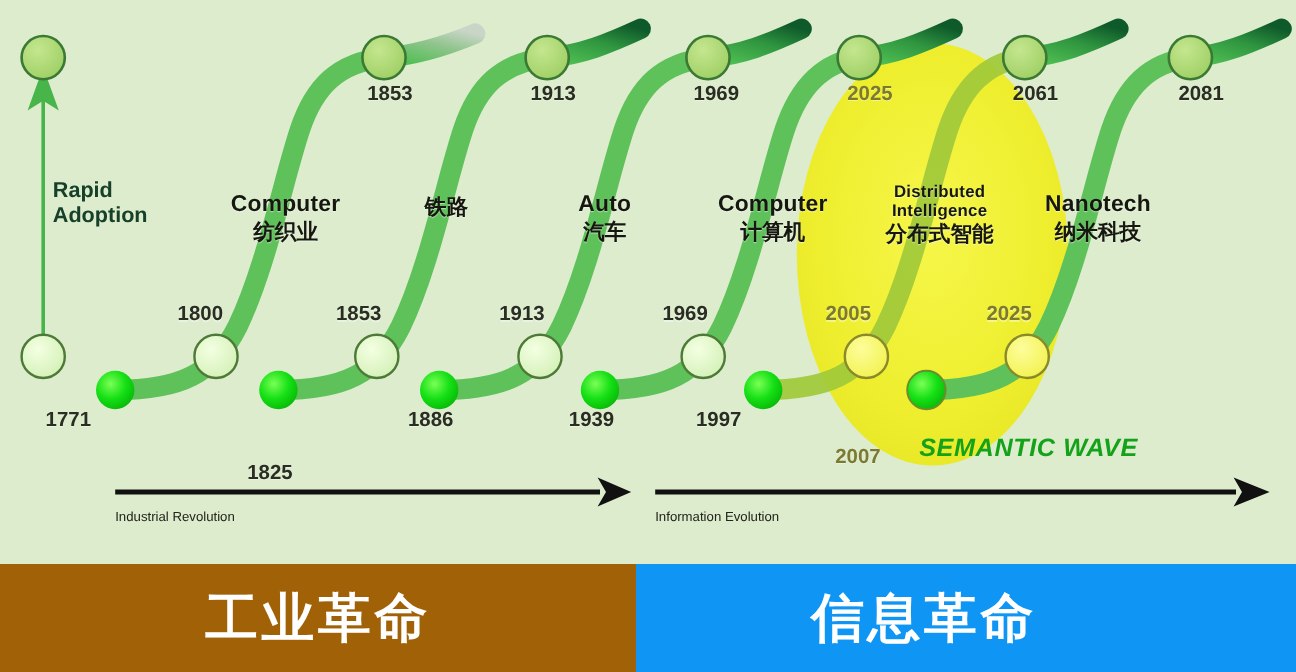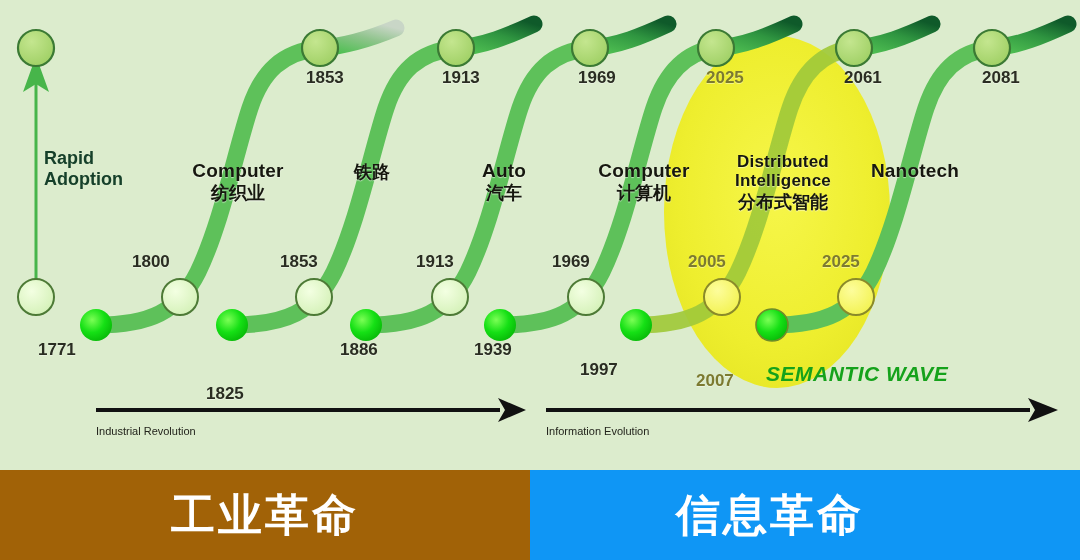--- a/index.html
+++ b/index.html
@@ -34,21 +34,21 @@
     letter-spacing:.2px;
     text-shadow:0 1px 1px rgba(255,255,255,.55);
   }
   .wave-label .cn{
     display:block;
     font-weight:bold;
     font-size:18px;
     margin-top:2px;
     text-shadow:0 1px 1px rgba(255,255,255,.55);
   }
-  .wave-label.two-line .en{font-size:17px;}
+  .wave-label.two-line .en{font-size:14px;}
 
   .rapid-label{
     position:absolute;
     font-weight:bold;
     font-size:18px;
     color:#16402a;
     line-height:1.18;
     white-space:nowrap;
   }
 
@@ -253,41 +253,42 @@
       <span class="en">Computer</span>
       <span class="cn">计算机</span>
     </div>
     <div class="wave-label two-line" style="left:700px;top:152px;width:166px;">
       <span class="en">Distributed</span>
       <span class="en">Intelligence</span>
       <span class="cn">分布式智能</span>
     </div>
     <div class="wave-label" style="left:852px;top:160px;width:126px;">
       <span class="en">Nanotech</span>
+      <span class="cn">纳米科技</span>
     </div>
 
     <div class="year" style="left:306px;top:68px;">1853</div>
     <div class="year" style="left:442px;top:68px;">1913</div>
     <div class="year" style="left:578px;top:68px;">1969</div>
     <div class="year dim" style="left:706px;top:68px;">2025</div>
     <div class="year" style="left:844px;top:68px;text-align:center;">2061</div>
     <div class="year" style="left:982px;top:68px;">2081</div>
 
-    <div class="year" style="left:132px;top:252px;text-align:right;">1800</div>
+    <div class="year" style="left:148px;top:252px;text-align:right;">1800</div>
     <div class="year" style="left:280px;top:252px;">1853</div>
     <div class="year" style="left:416px;top:252px;">1913</div>
     <div class="year" style="left:552px;top:252px;">1969</div>
     <div class="year dim" style="left:688px;top:252px;">2005</div>
     <div class="year dim" style="left:822px;top:252px;">2025</div>
 
     <div class="year" style="left:38px;top:340px;">1771</div>
     <div class="year" style="left:206px;top:340px;margin-top:44px;">1825</div>
     <div class="year" style="left:340px;top:340px;">1886</div>
     <div class="year" style="left:474px;top:340px;">1939</div>
-    <div class="year" style="left:580px;top:360px;">1997</div>
+    <div class="year" style="left:580px;top:340px;">1997</div>
     <div class="year dim" style="left:696px;top:340px;margin-top:31px;">2007</div>
 
     <div class="semantic-wave" style="left:766px;top:362px;">SEMANTIC WAVE</div>
 
     <div class="axis-caption" style="left:96px;top:425px;">Industrial Revolution</div>
     <div class="axis-caption" style="left:546px;top:425px;">Information Evolution</div>
   </div>
 
   <div id="bannerRow">
     <div class="banner" id="bannerLeft">

